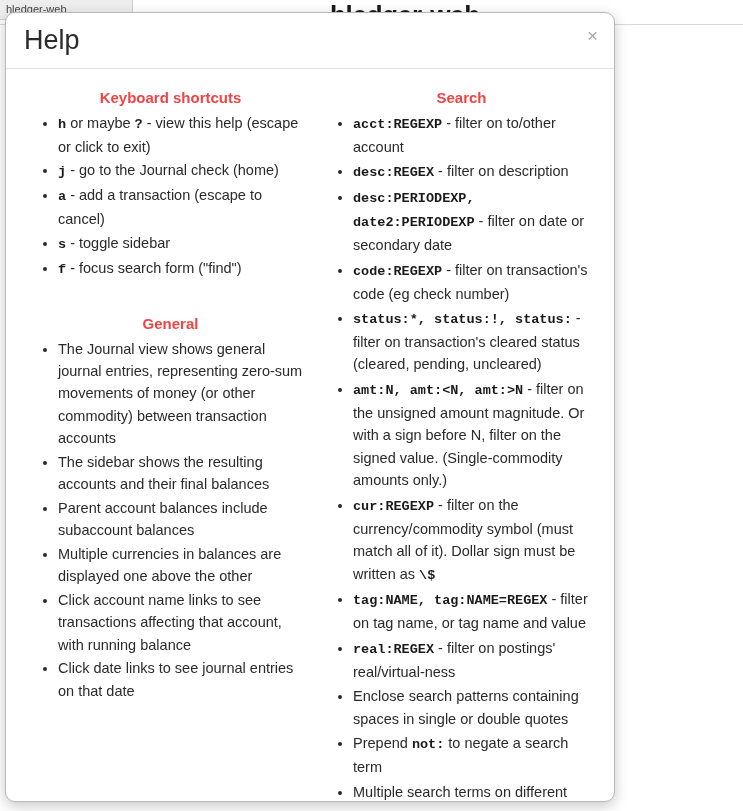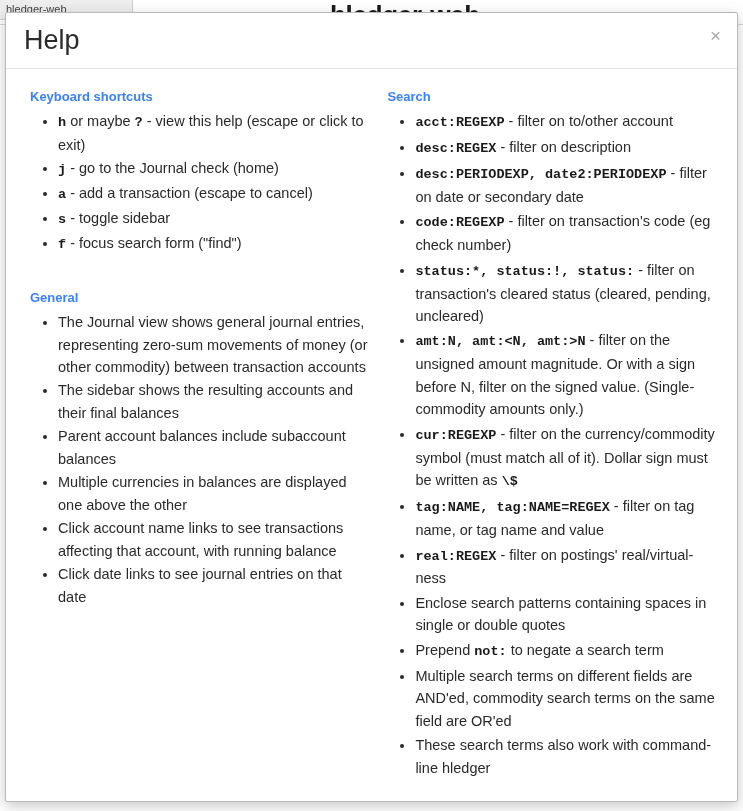--- a/index.html
+++ b/index.html
@@ -55,25 +55,25 @@
     right: 0;
     height: 1px;
     background: #d8d8d8;
   }
 
   
   .modal {
     position: absolute;
     left: 5px;
     top: 12px;
-    width: 733px;
+    width: 610px;
     height: 790px;
     background: #ffffff;
     border: 1px solid #b9b9b9;
-    border-radius: 2px;
+    border-radius: 10px;
     box-shadow: 0 4px 14px rgba(0,0,0,0.22);
     box-sizing: border-box;
     overflow: hidden;
   }
   .modal-header {
     position: relative;
     height: 56px;
     border-bottom: 1px solid #e3e3e3;
     box-sizing: border-box;
   }
@@ -111,24 +111,25 @@
   .col-left {
     width: 366px;
     box-sizing: border-box;
     padding-right: 6px;
   }
   .col-right {
     width: 350px;
     box-sizing: border-box;
   }
   h4.section {
-    font-size: 13px;
+    font-size: 15px;
     font-weight: bold;
-    color: #3b82f6;
+    color: #ef4444;
     margin: 4px 0 6px 8px;
+    text-align: center;
   }
   h4.section.general {
     margin-top: 34px;
   }
   ul.help-list {
     margin: 0;
     padding-left: 36px;
     list-style: disc;
   }
   ul.help-list li {

